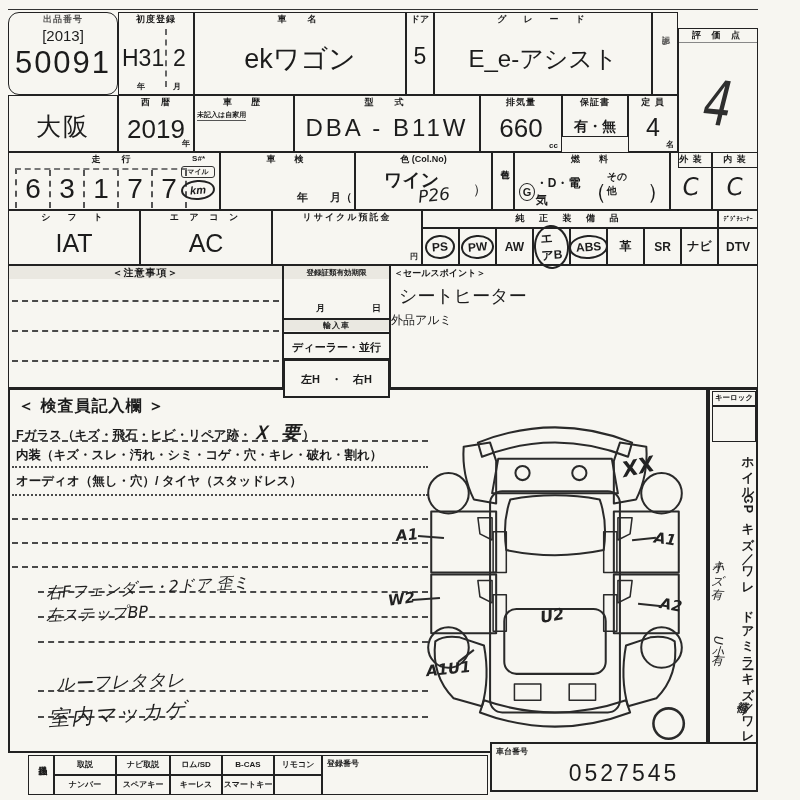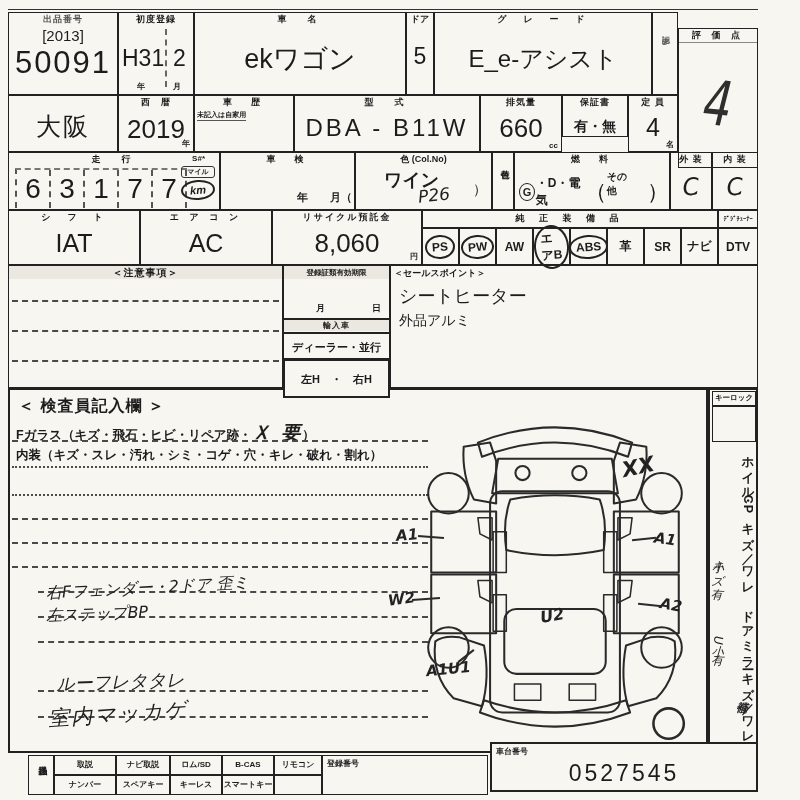--- a/index.html
+++ b/index.html
@@ -26,21 +26,21 @@
   .digitbox{display:inline-block;width:34px;text-align:center;border-right:2px dashed #555;}
   .band{background:#eae8e1;}
 </style>
 </head>
 <body>
 
 <div id="sheet">
 
   <div class="nob" style="position:absolute;left:8px;top:9px;width:750px;border-top:1.5px solid #333;"></div>
 
-  <div class="cell" style="left:8px;top:12px;width:110px;height:83px;">
+  <div class="cell" style="left:8px;top:12px;width:110px;height:83px;border-radius:11px;">
     <div class="chdr" style="opacity:.75;filter:blur(.4px);">出品番号</div>
     <div class="val" style="top:14px;font-size:15px;">[2013]</div>
     <div class="val" style="top:32px;font-size:31px;letter-spacing:2px;">50091</div>
   </div>
 
   <div class="cell" style="left:118px;top:12px;width:76px;height:83px;">
     <div class="chdr">初度登録</div>
     <div class="nob" style="position:absolute;left:46px;top:16px;height:58px;border-left:2px dashed #666;"></div>
     <span class="nob" style="position:absolute;left:3px;top:32px;font-size:23px;">H31</span>
     <span class="nob" style="position:absolute;left:54px;top:32px;font-size:23px;">2</span>
@@ -163,21 +163,20 @@
     <div class="val" style="top:18px;font-size:25px;">IAT</div>
   </div>
 
   <div class="cell" style="left:140px;top:210px;width:132px;height:55px;">
     <div class="chdr" style="letter-spacing:4px;">エ ア コ ン</div>
     <div class="val" style="top:18px;font-size:25px;">AC</div>
   </div>
 
   <div class="cell" style="left:272px;top:210px;width:150px;height:55px;">
     <div class="chdr" style="letter-spacing:2px;">リサイクル預託金</div>
-    <div class="val" style="top:17px;font-size:26px;">8,060</div>
     <span class="unit" style="right:3px;bottom:2px;">円</span>
   </div>
 
   <div class="cell" style="left:422px;top:210px;width:296px;height:18px;">
     <div class="chdr" style="letter-spacing:6px;line-height:15px;">純 正 装 備 品</div>
   </div>
   <div class="cell" style="left:718px;top:210px;width:40px;height:18px;">
     <div class="chdr" style="font-size:6.5px;letter-spacing:0;line-height:15px;">ﾃﾞｼﾞﾁｭｰﾅｰ</div>
   </div>
 
@@ -227,35 +226,36 @@
   <div class="cell" style="left:283px;top:333px;width:107px;height:26px;">
     <div class="val" style="top:6px;font-size:11px;font-weight:bold;">ディーラー・並行</div>
   </div>
   <div class="cell" style="left:283px;top:359px;width:107px;height:39px;border-width:2px;background:#f7f6f1;z-index:3;">
     <div class="val" style="top:11px;font-size:11px;font-weight:bold;">左H　・　右H</div>
   </div>
 
   <div class="cell" style="left:390px;top:265px;width:368px;height:123px;">
     <div class="nob" style="position:absolute;left:3px;top:1px;font-size:9px;font-weight:bold;">＜セールスポイント＞</div>
     <div class="nob" style="position:absolute;left:8px;top:18px;font-size:18px;">シートヒーター</div>
-    <div class="nob" style="position:absolute;left:8px;top:46px;font-size:14px;font-family:Liberation Serif, serif;">外品アルミ</div>
+    <div class="nob" style="position:absolute;left:0;top:46px;font-size:12px;font-family:Liberation Serif, serif;">外品アルミ</div>
   </div>
 
   <div class="cell" style="left:8px;top:388px;width:700px;height:365px;border-width:2px;"></div>
 
   <div class="nob" style="position:absolute;left:18px;top:396px;font-size:16px;font-weight:bold;letter-spacing:1px;">＜ 検査員記入欄 ＞</div>
 
   <div class="nob" style="position:absolute;left:16px;top:420px;font-size:12.5px;font-weight:bold;white-space:nowrap;">
     <span>Fガラス（キズ・飛石・ヒビ・リペア跡・</span><span class="hand" style="font-size:19px;letter-spacing:2px;">Ｘ 要</span><span>）</span>
   </div>
   <div class="dline" style="left:12px;top:440px;width:416px;"></div>
 
   <div class="nob" style="position:absolute;left:16px;top:447px;font-size:12.5px;font-weight:bold;white-space:nowrap;">内装（キズ・スレ・汚れ・シミ・コゲ・穴・キレ・破れ・割れ）</div>
   <div class="dline" style="left:12px;top:466px;width:416px;border-bottom-style:dotted;"></div>
 
+  <div class="nob" style="position:absolute;left:16px;top:473px;font-size:12.5px;font-weight:bold;white-space:nowrap;">オーディオ（無し・穴）/ タイヤ（スタッドレス）</div>
   <div class="dline" style="left:12px;top:494px;width:416px;border-bottom-style:dotted;"></div>
 
   <div class="dline" style="left:12px;top:518px;width:416px;"></div>
   <div class="dline" style="left:12px;top:542px;width:416px;"></div>
   <div class="dline" style="left:12px;top:566px;width:416px;"></div>
   <div class="dline" style="left:38px;top:591px;width:390px;"></div>
   <div class="dline" style="left:38px;top:616px;width:390px;"></div>
   <div class="dline" style="left:38px;top:641px;width:390px;"></div>
   <div class="dline" style="left:38px;top:690px;width:390px;"></div>
   <div class="dline" style="left:38px;top:716px;width:390px;"></div>

